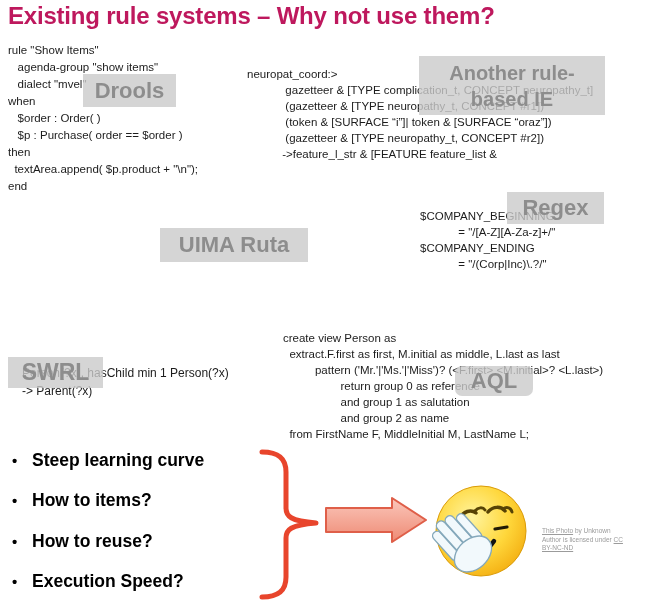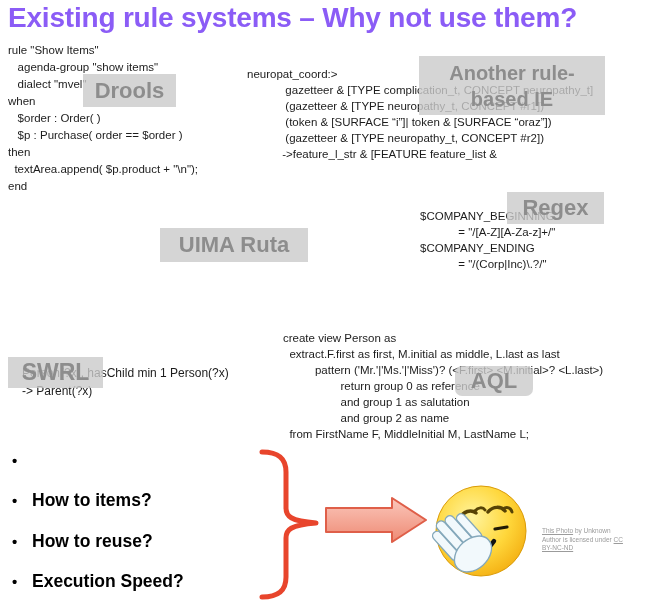--- a/index.html
+++ b/index.html
@@ -2,21 +2,21 @@
 <html><head>
 <meta charset="utf-8">
 <style>
   html,body{margin:0;padding:0;background:#fff;}
   .slide{
     position:relative;width:649px;height:606px;background:#fff;overflow:hidden;
     font-family:"Liberation Sans",sans-serif;color:#1c1c1c;
   }
   .slide-title{
     position:absolute;left:8px;top:2px;margin:0;
-    font-size:28px;font-weight:700;color:#8b5cf6;letter-spacing:-0.2px;
+    font-size:24px;font-weight:700;color:#be185d;letter-spacing:-0.2px;
   }
   pre.code{
     position:absolute;margin:0;white-space:pre;
     font-family:"Liberation Sans",sans-serif;color:#1c1c1c;
   }
   .code-drools  {left:8px;  top:42px; font-size:11.5px;line-height:17px;}
   .code-neuropat{left:247px;top:66px; font-size:11.5px;line-height:16px;}
   .code-uima    {left:8px;  top:232px;font-size:11.5px;line-height:16px;}
   .code-regex   {left:420px;top:208px;font-size:11.5px;line-height:16px;}
   .code-swrl    {left:22px; top:364px;font-size:12px;  line-height:18px;}
@@ -89,20 +89,21 @@
 based IE</div>
   <div class="biglabel label-drools">Drools</div>
   <div class="biglabel label-regex">Regex</div>
   <div class="biglabel label-uima">UIMA Ruta</div>
   <div class="biglabel label-swrl">SWRL</div>
   <div class="biglabel label-aql">AQL</div>
 
   <ul class="bullets">
     <li class="li-0">
         <span class="dot">•</span>
+        <span>Steep learning curve</span>
       </li>
     <li class="li-1">
         <span class="dot">•</span>
         <span>How to items?</span>
       </li>
     <li class="li-2">
         <span class="dot">•</span>
         <span>How to reuse?</span>
       </li>
     <li class="li-3">

